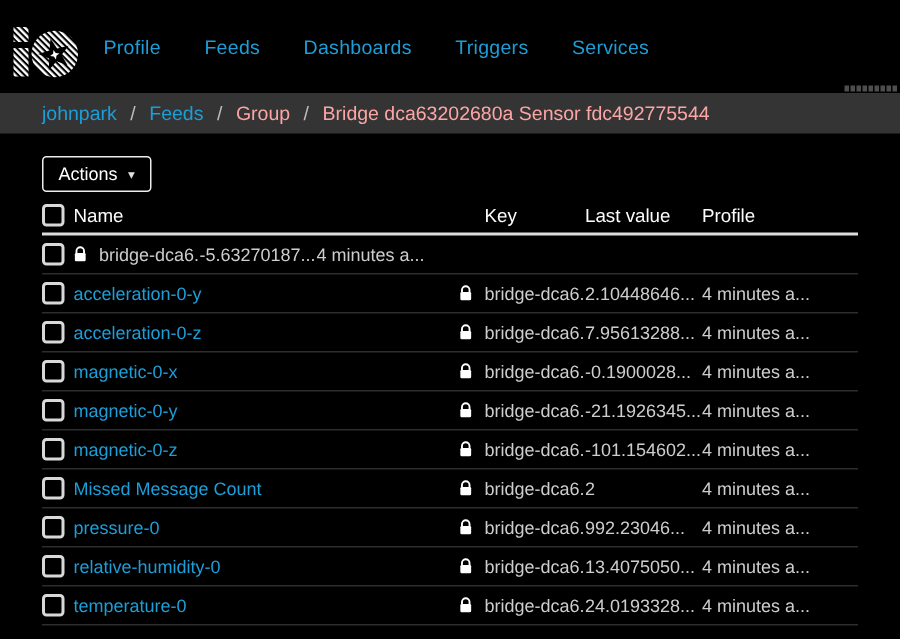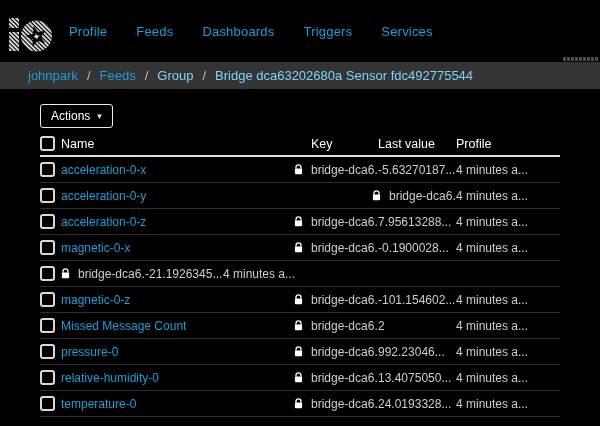--- a/index.html
+++ b/index.html
@@ -8,27 +8,27 @@
     font-family:"Liberation Sans","DejaVu Sans",sans-serif;
     -webkit-font-smoothing:antialiased;position:relative;
   }
   
   .navbar{height:62px;display:flex;align-items:center;padding-left:8px;background:#000;}
   .logo{width:46px;height:42px;margin-top:2px;cursor:pointer;}
   .nav-links{display:flex;margin-left:15px;}
   .nav-link{color:#1c9ed9;font-size:13px;margin-right:29px;cursor:pointer;text-decoration:none;letter-spacing:.2px;}
   
   .breadcrumb-bar{height:27px;background:#343434;display:flex;align-items:center;padding-left:28px;position:relative;font-size:13px;}
-  .crumb{color:#7dd3fc;}
+  .crumb{color:#fca5a5;}
   .crumb.link{color:#1c9ed9;cursor:pointer;}
   .crumb-sep{color:#bdbdbd;margin:0 9px;}
   .dots{position:absolute;right:2px;top:-5px;display:flex;gap:1px;}
   .dots i{display:block;width:3px;height:4px;background:#4e4e4e;}
   
-  .content{padding:0 40px;}
+  .content{padding:0 28px;}
   .actions-btn{margin-top:15px;display:inline-flex;align-items:center;background:#000;color:#fff;
     border:1px solid #ededed;border-radius:3px;padding:4px 10px;font-size:12px;cursor:pointer;
     font-family:inherit;gap:7px;}
   .actions-btn .caret{font-size:9px;color:#e0e0e0;line-height:1;}
   
   .table{margin-top:4px;}
   .trow{display:flex;align-items:center;height:25px;border-bottom:1px solid #2d2d2d;}
   .thead{height:23px;border-bottom:2px solid #dcdcdc;color:#fdfdfd;font-size:12.5px;}
   .col-check{width:21px;display:flex;align-items:center;}
   .col-name{flex:1;display:flex;align-items:center;overflow:hidden;white-space:nowrap;}
@@ -106,23 +106,20 @@
         <div class="col-lock"></div>
         <div class="col-key">Key</div>
         <div class="col-value">Last value</div>
         <div class="col-recorded">Profile</div>
       </div>
       <div id="table-body">
   <div class="trow">
     <div class="col-check">
       <span class="checkbox"></span>
     </div>
-    <div class="col-name">
-      <a class="name-link">acceleration-0-x</a>
-    </div>
     <div class="col-lock">
       <svg width="9" height="11" viewBox="0 0 10 12">
         <path d="M2.2 5.2 V3.6 a2.8 2.8 0 0 1 5.6 0 V5.2" stroke="#fff" stroke-width="1.4" fill="none"></path>
         <rect x="1" y="5" width="8" height="6.2" rx="1" fill="#fff"></rect>
       </svg>
     </div>
     <div class="col-key cell-muted">bridge-dca6...</div>
     <div class="col-value cell-muted">-5.63270187...</div>
     <div class="col-recorded cell-muted">4 minutes a...</div>
   </div>
@@ -134,20 +131,21 @@
     <div class="col-name">
       <a class="name-link">acceleration-0-y</a>
     </div>
     <div class="col-lock">
       <svg width="9" height="11" viewBox="0 0 10 12">
         <path d="M2.2 5.2 V3.6 a2.8 2.8 0 0 1 5.6 0 V5.2" stroke="#fff" stroke-width="1.4" fill="none"></path>
         <rect x="1" y="5" width="8" height="6.2" rx="1" fill="#fff"></rect>
       </svg>
     </div>
     <div class="col-key cell-muted">bridge-dca6...</div>
+    <div class="col-value cell-muted">2.10448646...</div>
     <div class="col-recorded cell-muted">4 minutes a...</div>
   </div>
 
   <div class="trow">
     <div class="col-check">
       <span class="checkbox"></span>
     </div>
     <div class="col-name">
       <a class="name-link">acceleration-0-z</a>
     </div>
@@ -177,20 +175,23 @@
     </div>
     <div class="col-key cell-muted">bridge-dca6...</div>
     <div class="col-value cell-muted">-0.1900028...</div>
     <div class="col-recorded cell-muted">4 minutes a...</div>
   </div>
 
   <div class="trow">
     <div class="col-check">
       <span class="checkbox"></span>
     </div>
+    <div class="col-name">
+      <a class="name-link">magnetic-0-y</a>
+    </div>
     <div class="col-lock">
       <svg width="9" height="11" viewBox="0 0 10 12">
         <path d="M2.2 5.2 V3.6 a2.8 2.8 0 0 1 5.6 0 V5.2" stroke="#fff" stroke-width="1.4" fill="none"></path>
         <rect x="1" y="5" width="8" height="6.2" rx="1" fill="#fff"></rect>
       </svg>
     </div>
     <div class="col-key cell-muted">bridge-dca6...</div>
     <div class="col-value cell-muted">-21.1926345...</div>
     <div class="col-recorded cell-muted">4 minutes a...</div>
   </div>

